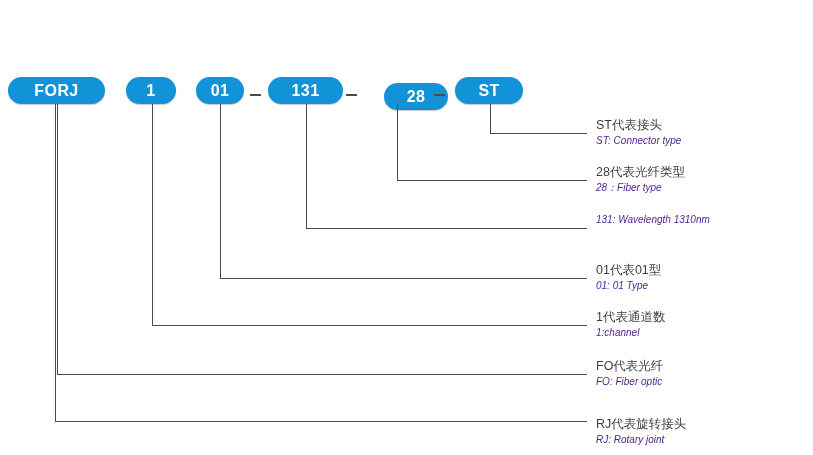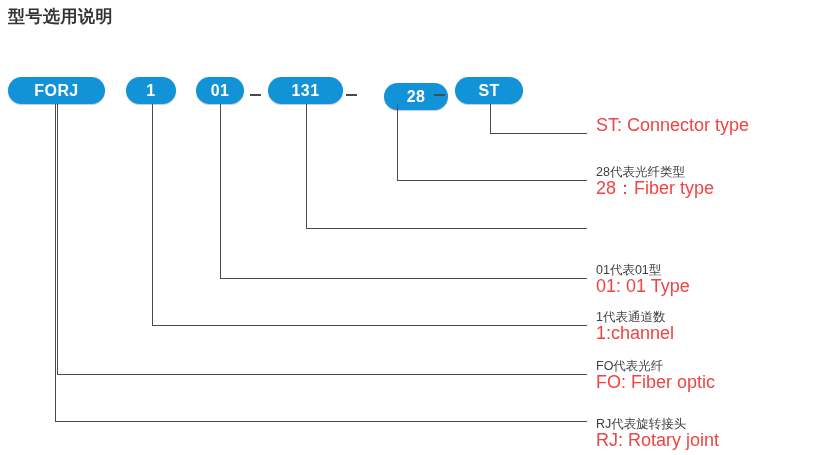--- a/index.html
+++ b/index.html
@@ -80,31 +80,31 @@
     position: absolute;
     left: 596px;
     white-space: nowrap;
   }
   .anno .cn {
     font-size: 12.5px;
     color: #3f3f3f;
     line-height: 16px;
   }
   .anno .en {
-    font-size: 18px;
-    color: #ef4444;
+    font-size: 10px;
+    color: #4c1d95;
     line-height: 16px;
+    font-style: italic;
   }
 </style>
 </head>
 <body>
 
 <div id="root">
 
-  <div class="title-cn">型号选用说明</div>
 
   <div id="badges-layer">
       <div class="badge" style="left: 8px; top: 77px; width: 97px;">FORJ</div>
       <div class="badge" style="left: 126px; top: 77px; width: 50px;">1</div>
       <div class="badge" style="left: 196px; top: 77px; width: 48px;">01</div>
       <div class="badge" style="left: 268px; top: 77px; width: 75px;">131</div>
       <div class="badge" style="left: 384px; top: 77px; width: 64px; margin-top: 6px;">28</div>
       <div class="badge" style="left: 455px; top: 77px; width: 68px;">ST</div>
       <div class="dash" style="left: 250px; top: 94px;"></div>
       <div class="dash" style="left: 346px; top: 94px;"></div>
@@ -121,27 +121,29 @@
       <div class="hline" style="left: 220px; top: 278px; width: 367px;"></div>
       <div class="vline" style="left: 152px; top: 104px; height: 221px;"></div>
       <div class="hline" style="left: 152px; top: 325px; width: 435px;"></div>
       <div class="vline" style="left: 57px; top: 104px; height: 270px;"></div>
       <div class="hline" style="left: 57px; top: 374px; width: 530px;"></div>
       <div class="vline" style="left: 55px; top: 104px; height: 317px;"></div>
       <div class="hline" style="left: 55px; top: 421px; width: 532px;"></div>
     </div>
   <div id="annotations-layer">
       <div class="anno" style="top: 117px;">
+        <div class="cn">ST代表接头</div>
         <div class="en">ST: Connector type</div>
       </div>
       <div class="anno" style="top: 164px;">
         <div class="cn">28代表光纤类型</div>
         <div class="en">28：Fiber type</div>
       </div>
       <div class="anno" style="top: 212px;">
+        <div class="en">131: Wavelength 1310nm</div>
       </div>
       <div class="anno" style="top: 262px;">
         <div class="cn">01代表01型</div>
         <div class="en">01: 01 Type</div>
       </div>
       <div class="anno" style="top: 309px;">
         <div class="cn">1代表通道数</div>
         <div class="en">1:channel</div>
       </div>
       <div class="anno" style="top: 358px;">

